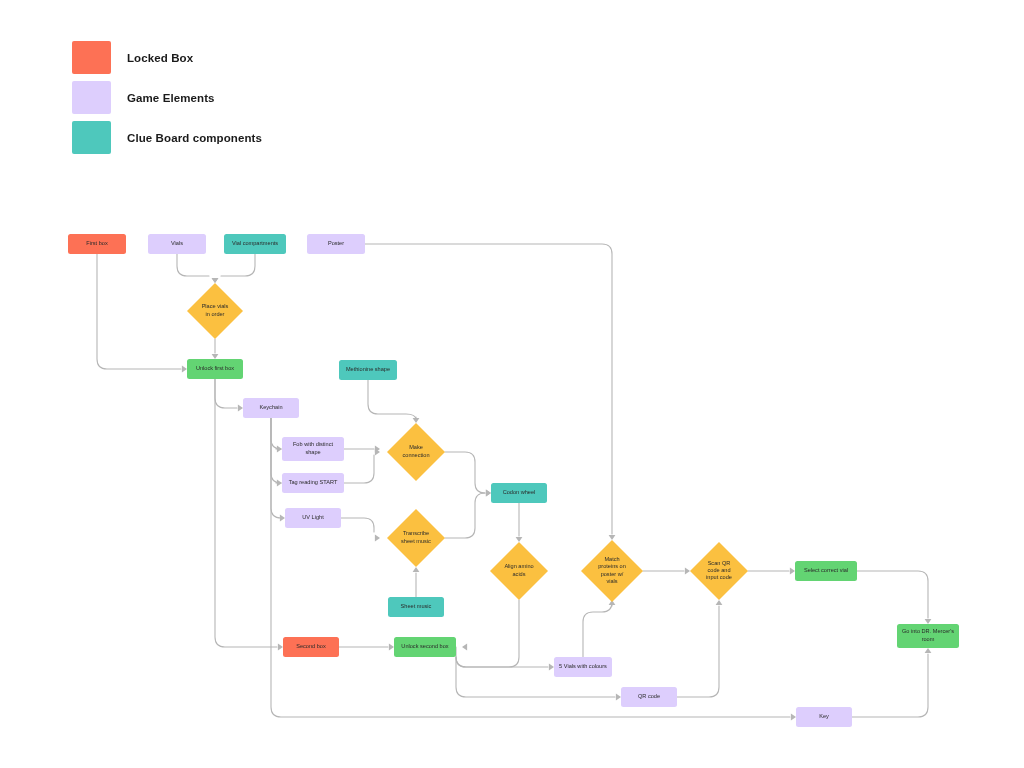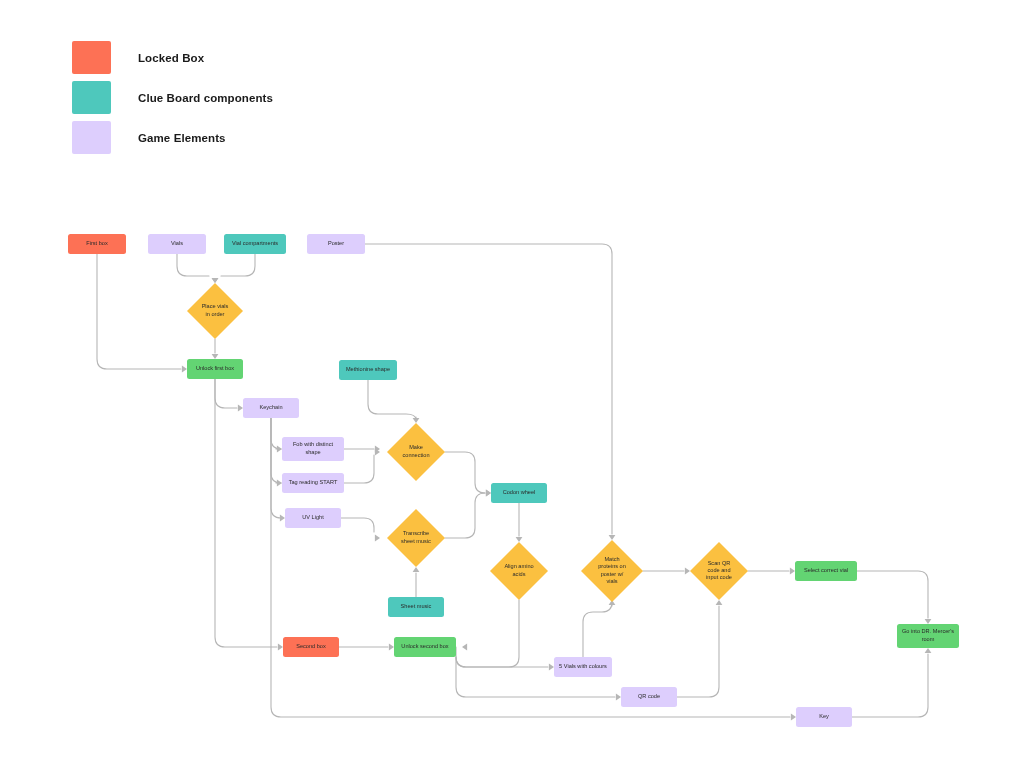--- a/index.html
+++ b/index.html
@@ -25,21 +25,21 @@
     height: 39px;
     margin-bottom: 1px;
   }
   .legend-swatch {
     width: 39px;
     height: 33px;
     border-radius: 2px;
     flex: 0 0 auto;
   }
   .legend-label {
-    margin-left: 27px;
+    margin-left: 16px;
     font-size: 11.5px;
     font-weight: bold;
     color: #1a1a1a;
     letter-spacing: 0.1px;
     white-space: nowrap;
   }
   #flow {
     position: absolute;
     left: 0;
     top: 0;
@@ -64,26 +64,26 @@
 </style>
 </head>
 <body>
 
 <div id="legend">
     <div class="legend-row">
       <div class="legend-swatch" style="background: rgb(253, 113, 85);"></div>
       <div class="legend-label">Locked Box</div>
     </div>
     <div class="legend-row">
+      <div class="legend-swatch" style="background: rgb(221, 206, 253);"></div>
+      <div class="legend-label">Game Elements</div>
+    </div>
+    <div class="legend-row">
       <div class="legend-swatch" style="background: rgb(78, 200, 188);"></div>
       <div class="legend-label">Clue Board components</div>
-    </div>
-    <div class="legend-row">
-      <div class="legend-swatch" style="background: rgb(221, 206, 253);"></div>
-      <div class="legend-label">Game Elements</div>
     </div>
   </div>
 
 <svg id="flow" width="1024" height="768" viewBox="0 0 1024 768" xmlns="http://www.w3.org/2000/svg">
   <g id="edge-layer">
       <path d="M177,254 L177,266 Q177,276 187,276 L209,276" class="edge"></path>
       <polygon points="211.6,277.9 218.4,277.9 215,283" class="arrowhead"></polygon>
       <path d="M255,254 L255,266 Q255,276 245,276 L221,276" class="edge"></path>
       <polygon points="211.6,277.9 218.4,277.9 215,283" class="arrowhead"></polygon>
       <path d="M215,339 L215,353" class="edge"></path>

